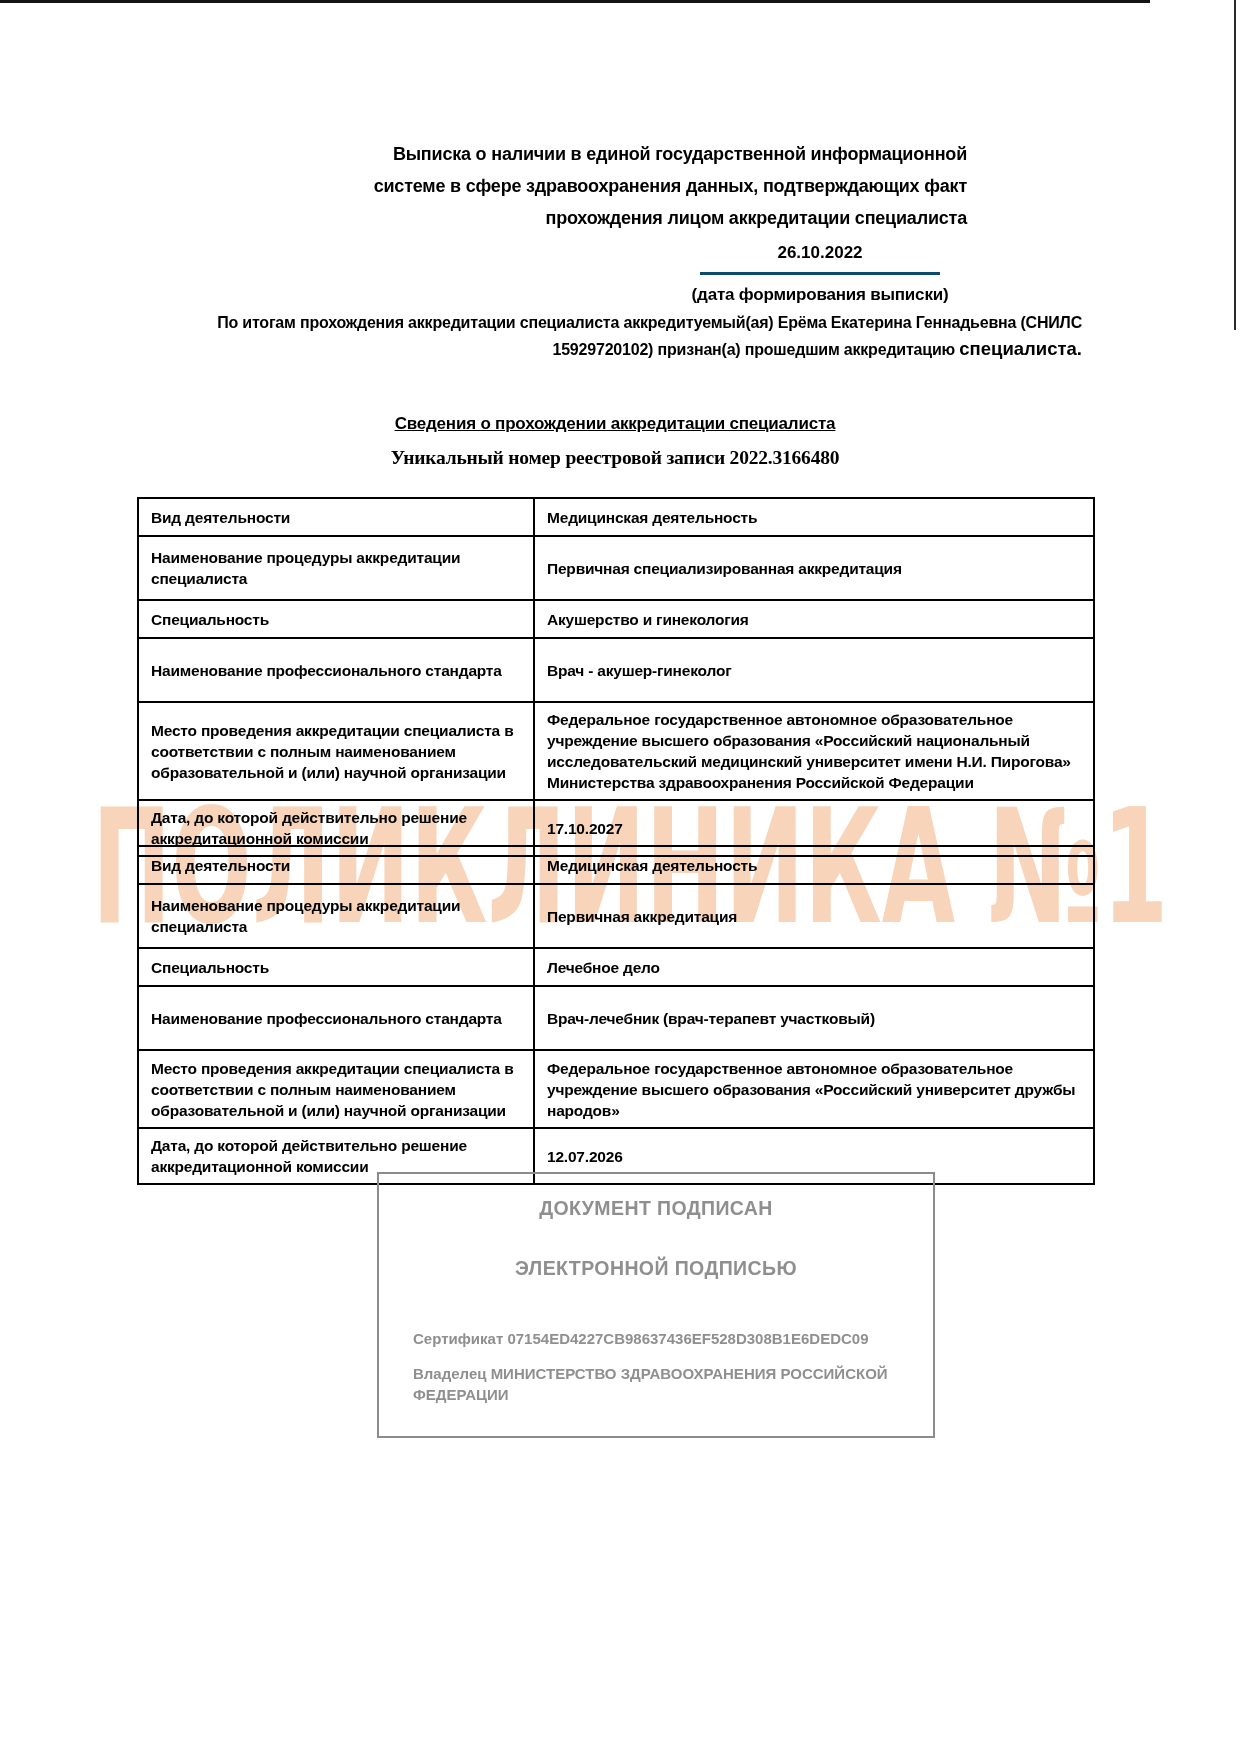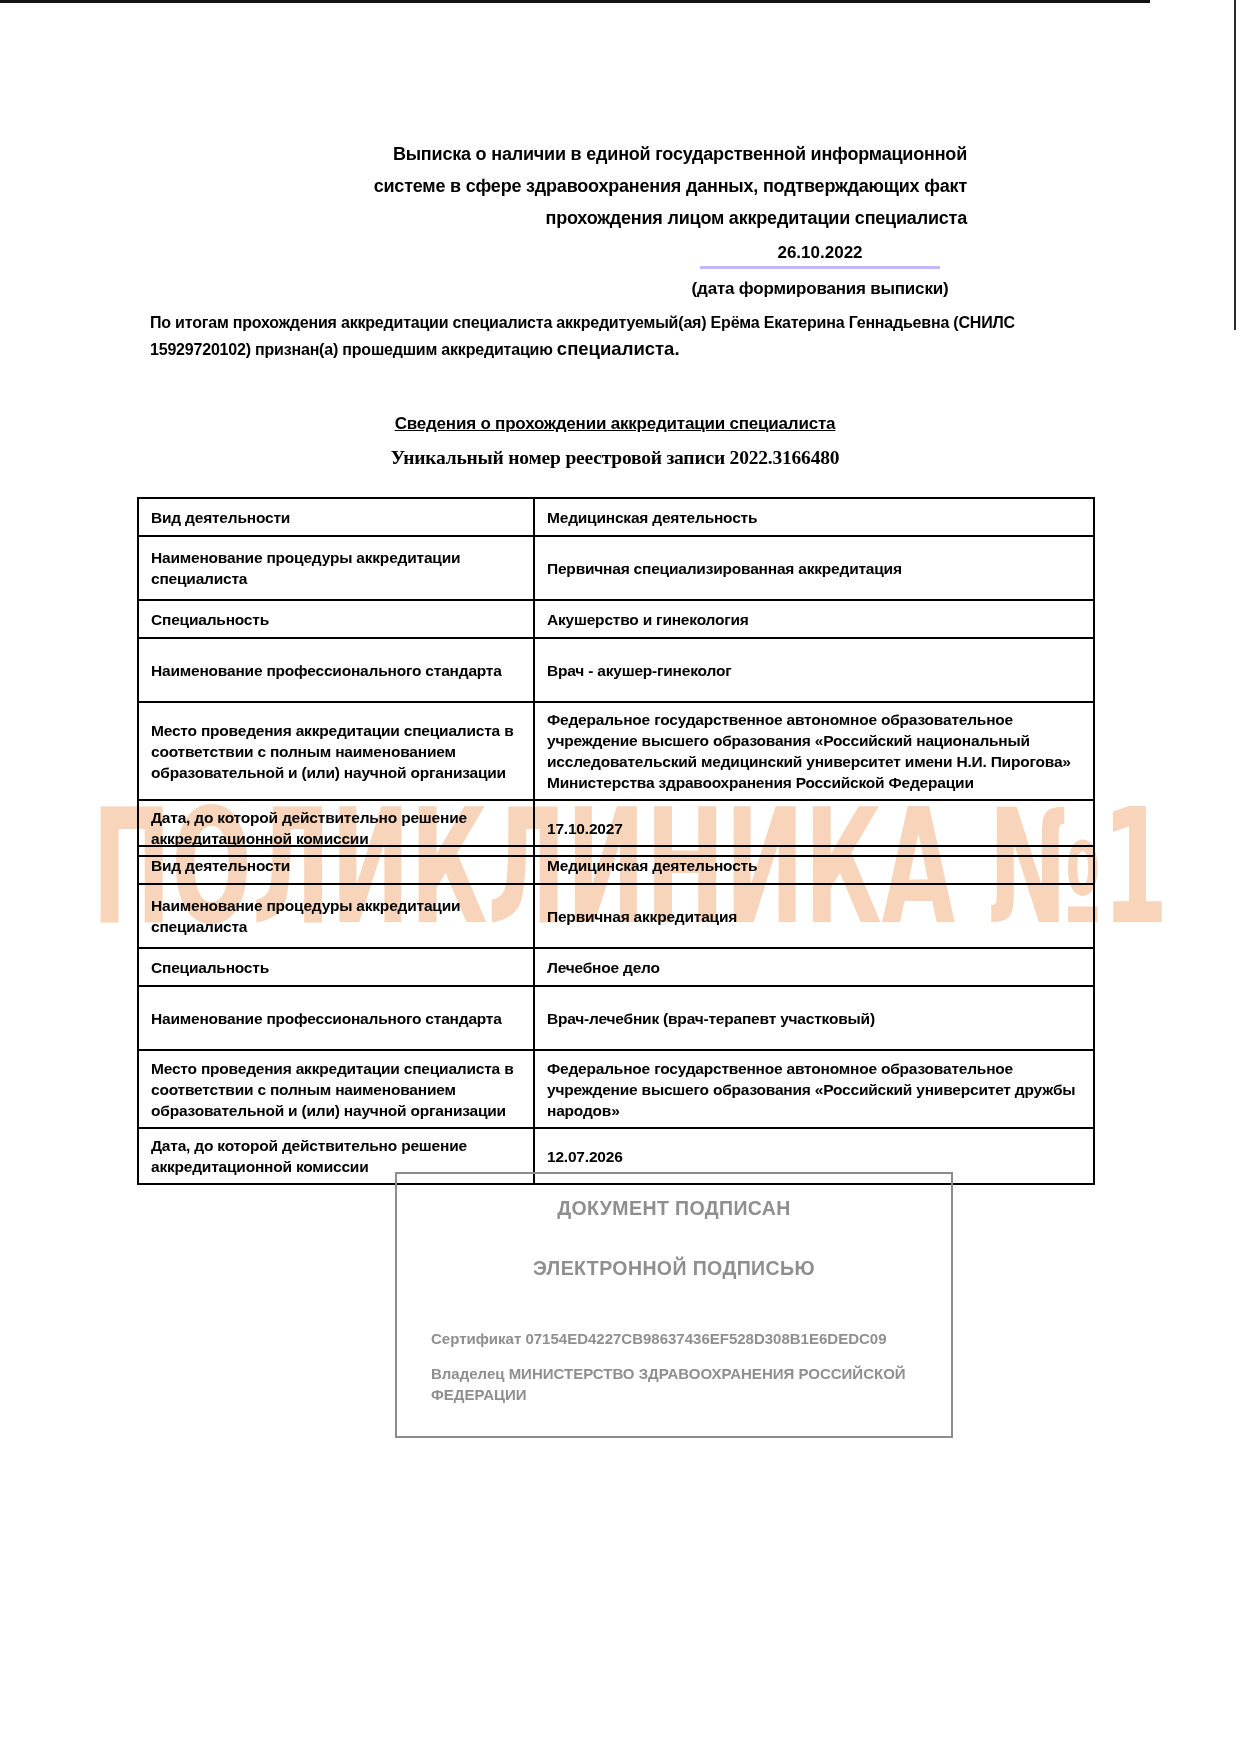--- a/index.html
+++ b/index.html
@@ -28,26 +28,26 @@
 
   .layer { position:absolute; z-index:1; }
 
   .title {
     top:138px; left:137px; width:830px;
     text-align:right; font-weight:bold;
     font-size:18px; line-height:32px; letter-spacing:-0.2px;
   }
 
   .date-block { top:243px; left:690px; width:260px; text-align:center; font-weight:bold; }
-  .date-value { font-size:17px; padding-bottom:3px; margin:0 10px; border-bottom:3px solid #c4b5fd; }
+  .date-value { font-size:17px; padding-bottom:9px; margin:0 10px; border-bottom:3px solid #0c4a6e; }
   .date-caption { font-size:17px; padding-top:10px; letter-spacing:-0.2px; }
 
   .intro {
-    top:310px; left:150px; width:956px;
-    text-align:left; font-weight:bold;
+    top:310px; left:126px; width:956px;
+    text-align:right; font-weight:bold;
     font-size:16px; line-height:26px; letter-spacing:-0.2px;
   }
   .intro .emphasis { font-size:18.5px; letter-spacing:0; }
 
   .section-heading {
     top:414px; left:137px; width:956px;
     text-align:center; font-weight:bold; font-size:17px;
     text-decoration:underline; letter-spacing:-0.2px;
   }
 
@@ -74,21 +74,21 @@
   }
   .acc-table col.c1 { width:396px; }
   .acc-table col.c2 { width:560px; }
   tr.rh-s  { height:38px; }
   tr.rh-m  { height:64px; }
   tr.rh-l  { height:98px; }
   tr.rh-l2 { height:78px; }
   tr.rh-e  { height:52px; }
 
   .sig-box {
-    top:1172px; left:395px; width:558px; height:266px;
+    top:1172px; left:377px; width:558px; height:266px;
     box-sizing:border-box;
     border:2px solid #8c8c8c;
     padding:22px 34px 0 34px;
     color:#8f8f8f; font-weight:bold;
   }
   .sig-title { text-align:center; font-size:19.5px; letter-spacing:0.4px; line-height:24px; }
   .sig-title.second { margin-top:36px; }
   .sig-line { font-size:15px; line-height:21px; }
   .sig-line.cert  { margin-top:48px; }
   .sig-line.owner { margin-top:14px; }

